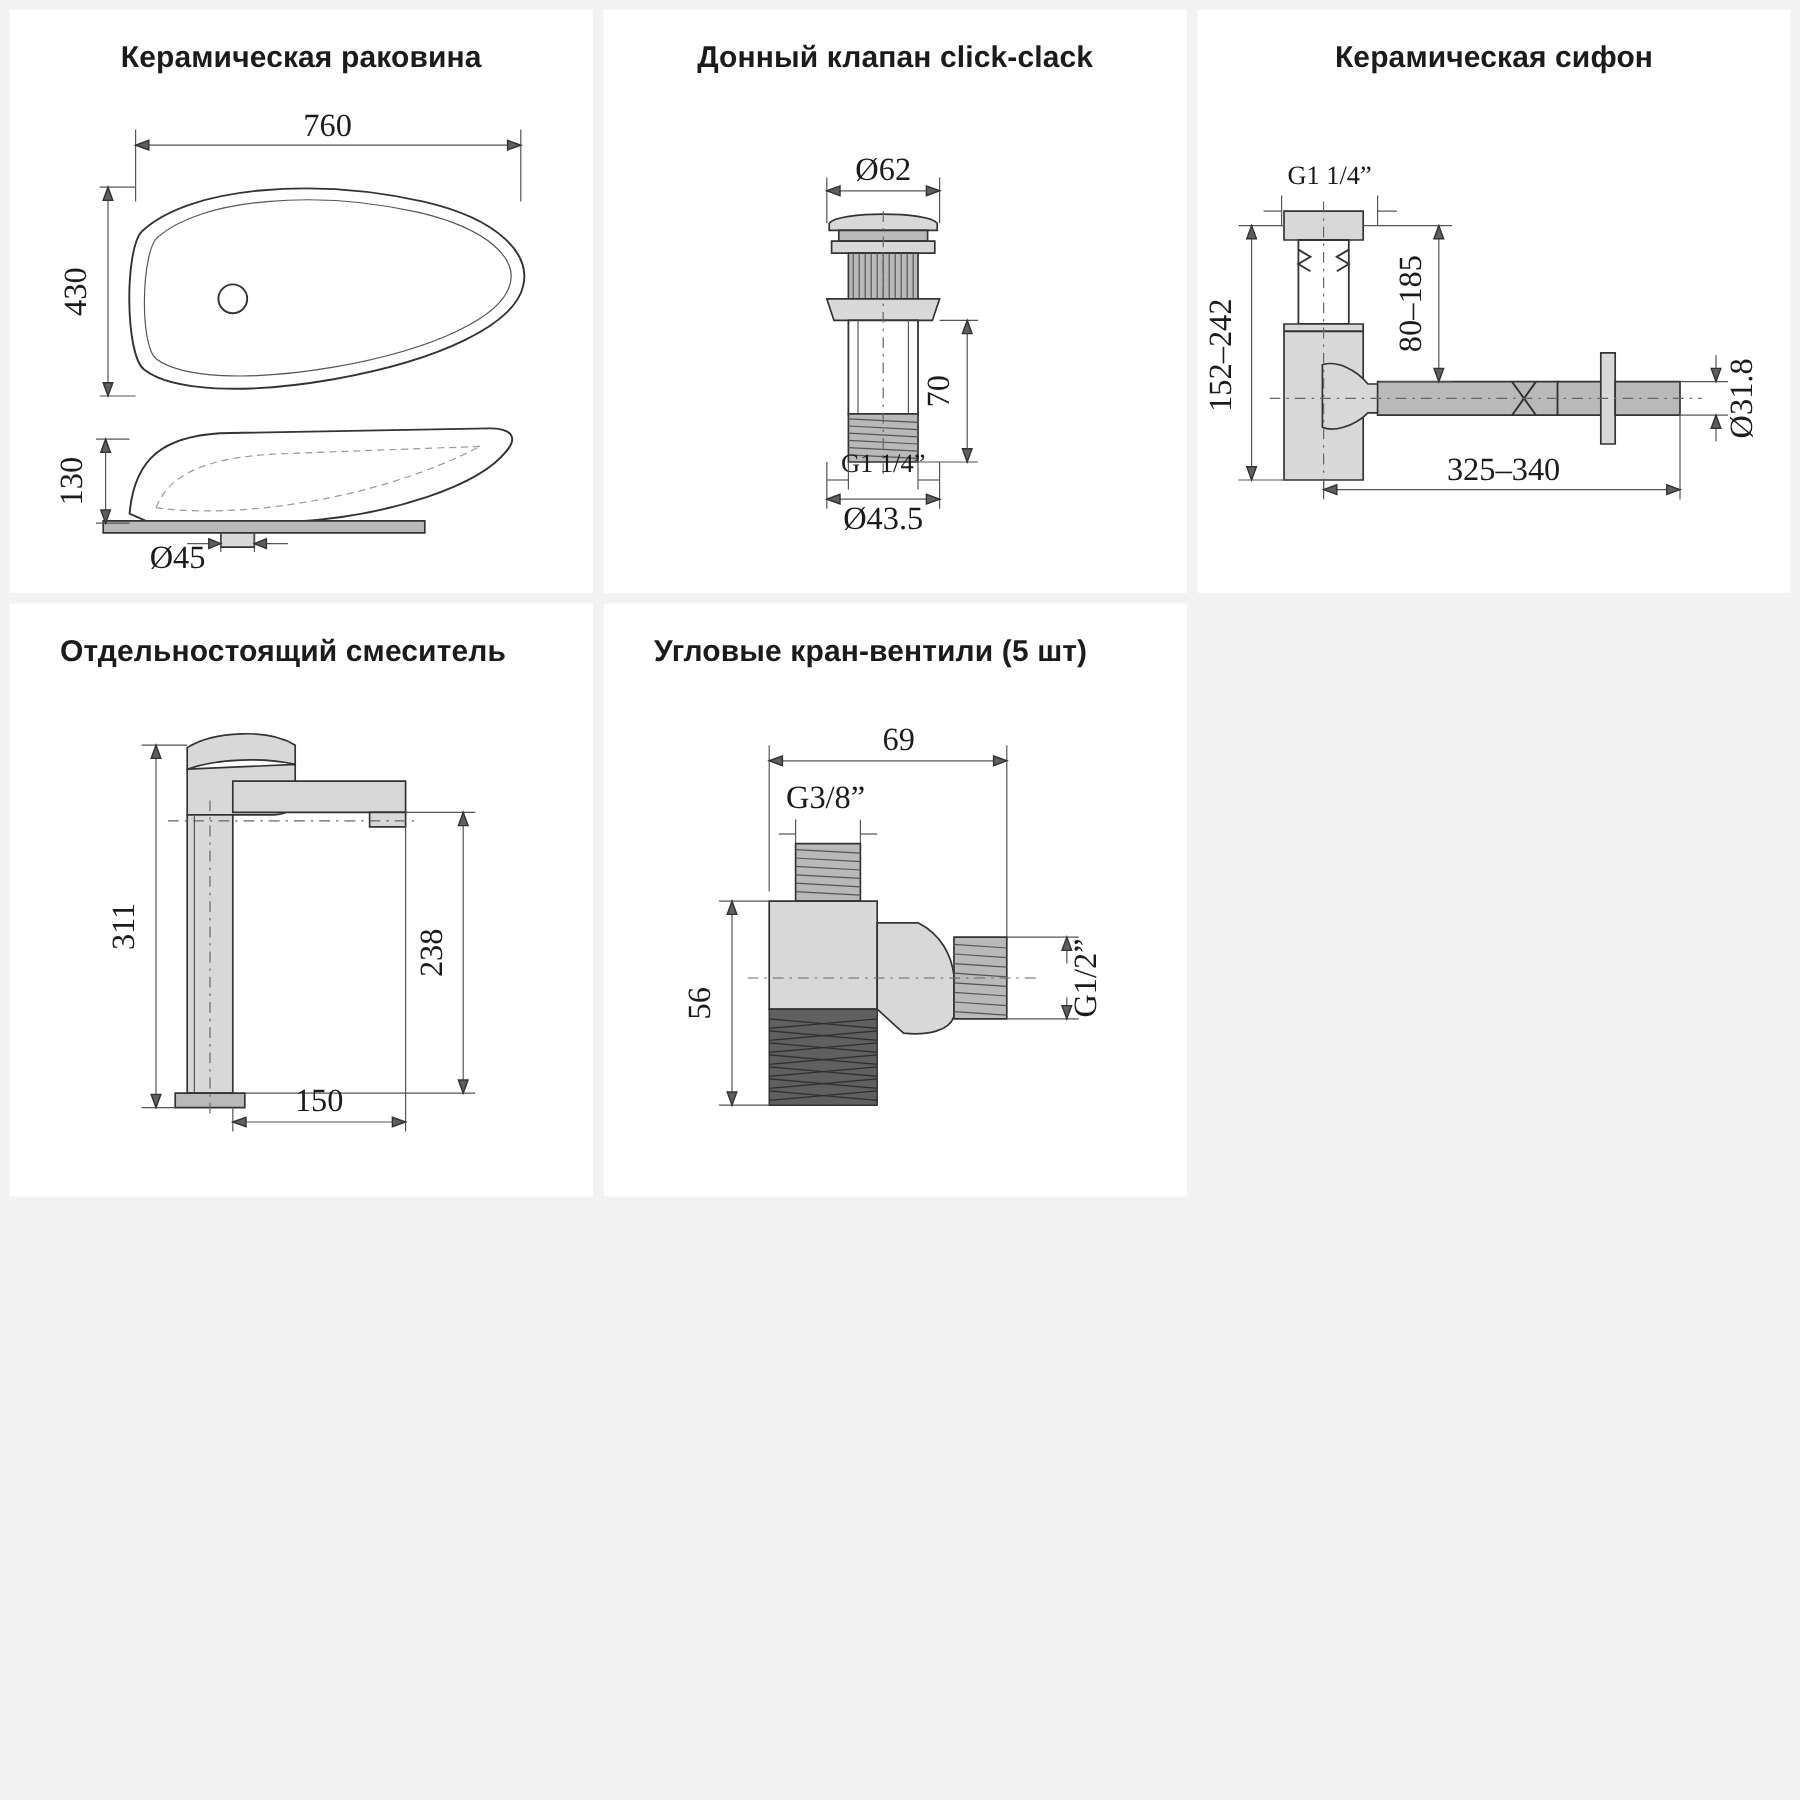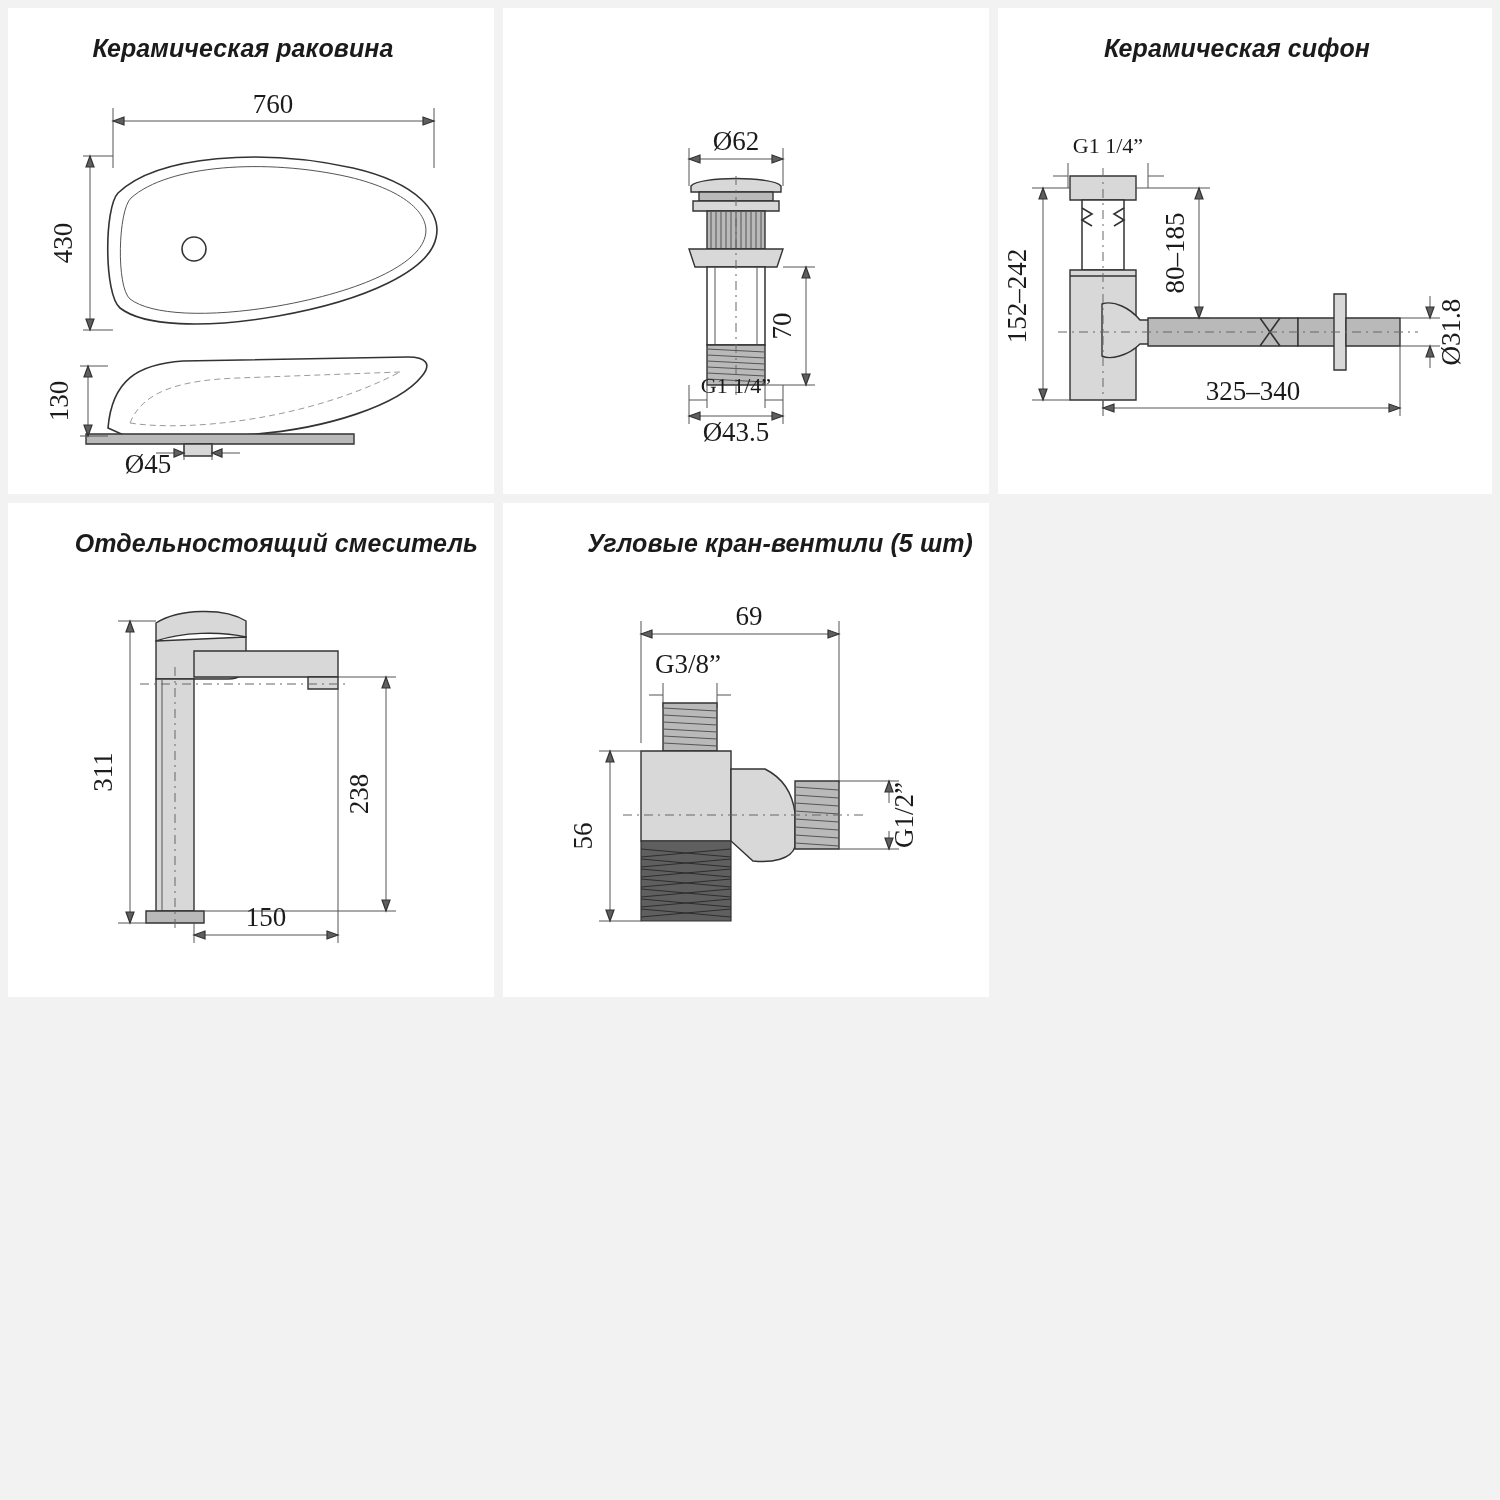--- a/index.html
+++ b/index.html
@@ -17,31 +17,30 @@
     background: #f2f2f2;
   }
   .panel {
     position: absolute;
     background: #ffffff;
     box-sizing: border-box;
   }
   .panel-title {
     position: absolute;
     left: 0;
-    right: 16px;
+    right: 0;
     top: 26px;
     text-align: center;
     font-size: 25px;
     font-weight: bold;
     color: #1b1b1b;
     letter-spacing: 0.1px;
-    font-style: italic;
   }
   .panel-title.left {
-    text-align: right;
+    text-align: left;
     padding-left: 42px;
   }
   .drawing {
     position: absolute;
     left: 0;
     top: 0;
   }
   
   #p-sink   { left: 8px;   top: 8px;   width: 486px; height: 486px; }
   #p-valve  { left: 503px; top: 8px;   width: 486px; height: 486px; }
@@ -128,20 +127,21 @@
       <line class="ln-thin" x1="204" y1="436" x2="204" y2="452"></line>
       <line class="ln-thin" x1="148" y1="445" x2="176" y2="445"></line>
       <line class="ln-thin" x1="204" y1="445" x2="232" y2="445"></line>
       <polygon class="filldark" points="176,445 166,441 166,449" stroke="none"></polygon>
       <polygon class="filldark" points="204,445 214,441 214,449" stroke="none"></polygon>
       <text class="dim" x="140" y="465" text-anchor="middle">Ø45</text>
     </svg>
   </div>
 
   <div class="panel" id="p-valve">
+    <div class="panel-title">Донный клапан click-clack</div>
     <svg class="drawing" width="486" height="486" viewBox="0 0 486 486">
 
       <line class="ln-thin" x1="186" y1="140" x2="186" y2="178"></line>
       <line class="ln-thin" x1="280" y1="140" x2="280" y2="178"></line>
       <line class="ln-thin" x1="186" y1="151" x2="280" y2="151"></line>
       <polygon class="filldark" points="186,151 197,147 197,155" stroke="none"></polygon>
       <polygon class="filldark" points="280,151 269,147 269,155" stroke="none"></polygon>
       <text class="dim" x="233" y="142" text-anchor="middle">Ø62</text>
 
       <path class="fillgrey" d="M188 178 C 196 168, 270 168, 278 178 L 278 184 L 188 184 Z"></path>

